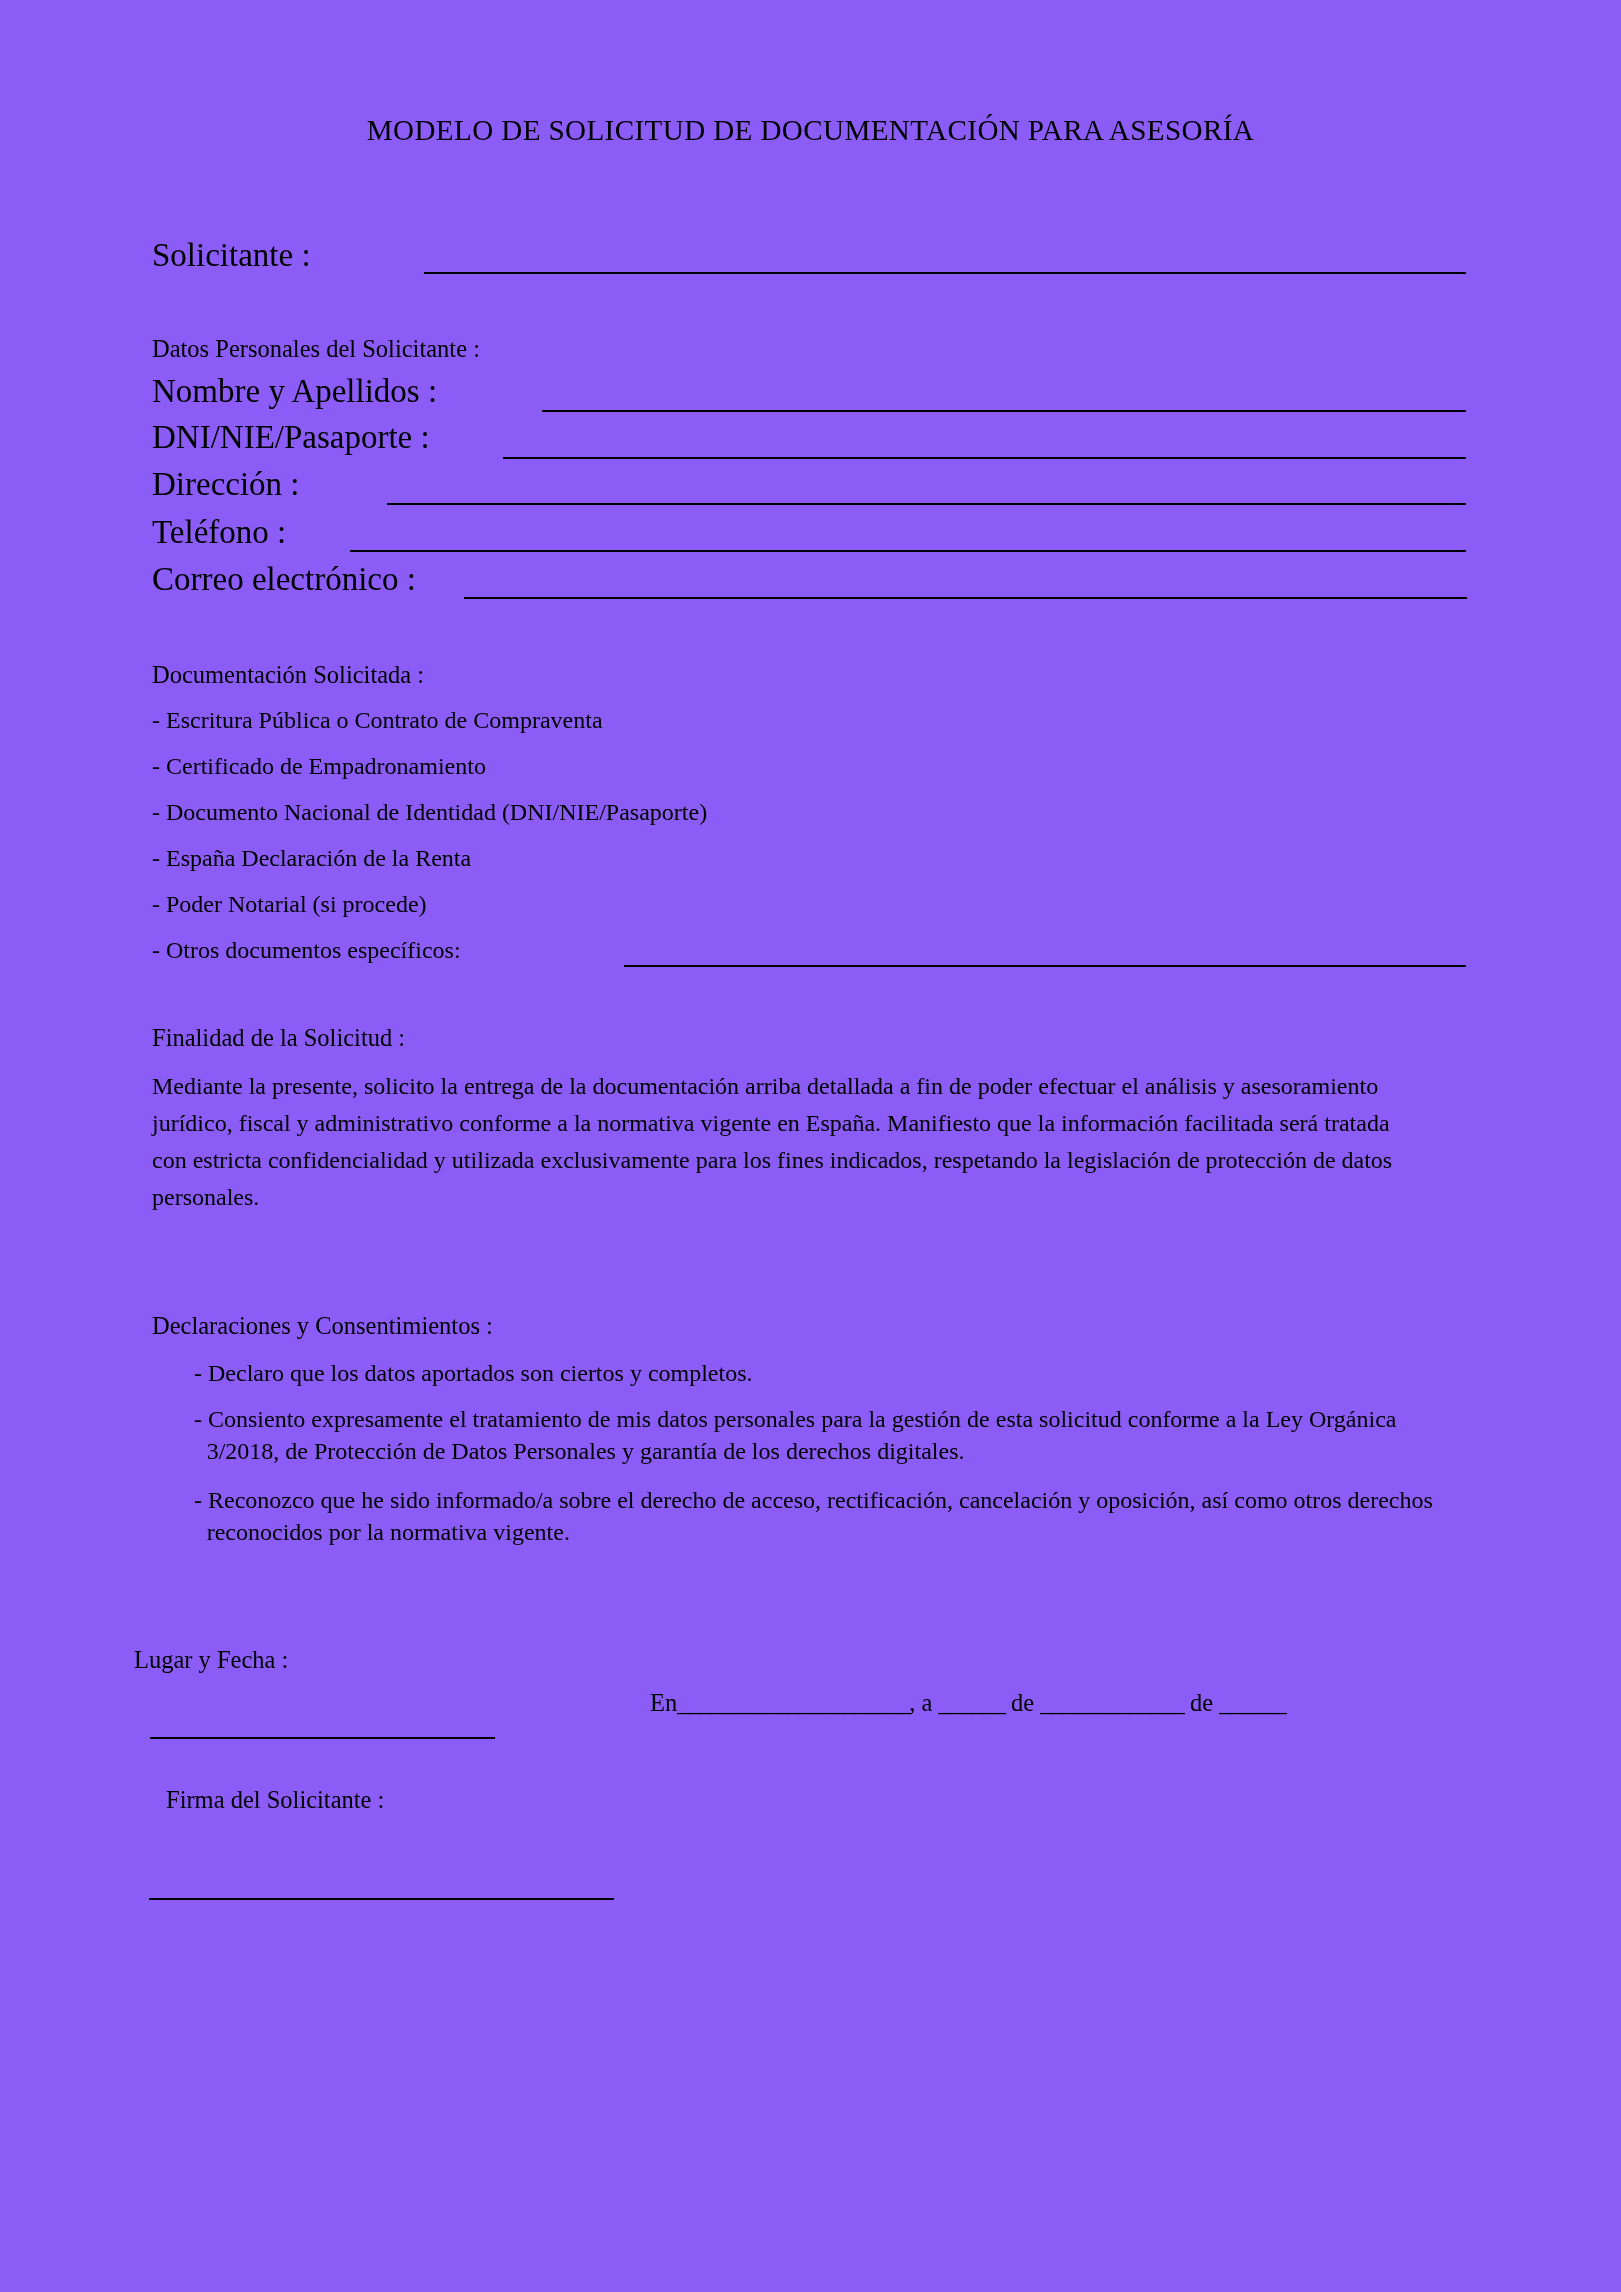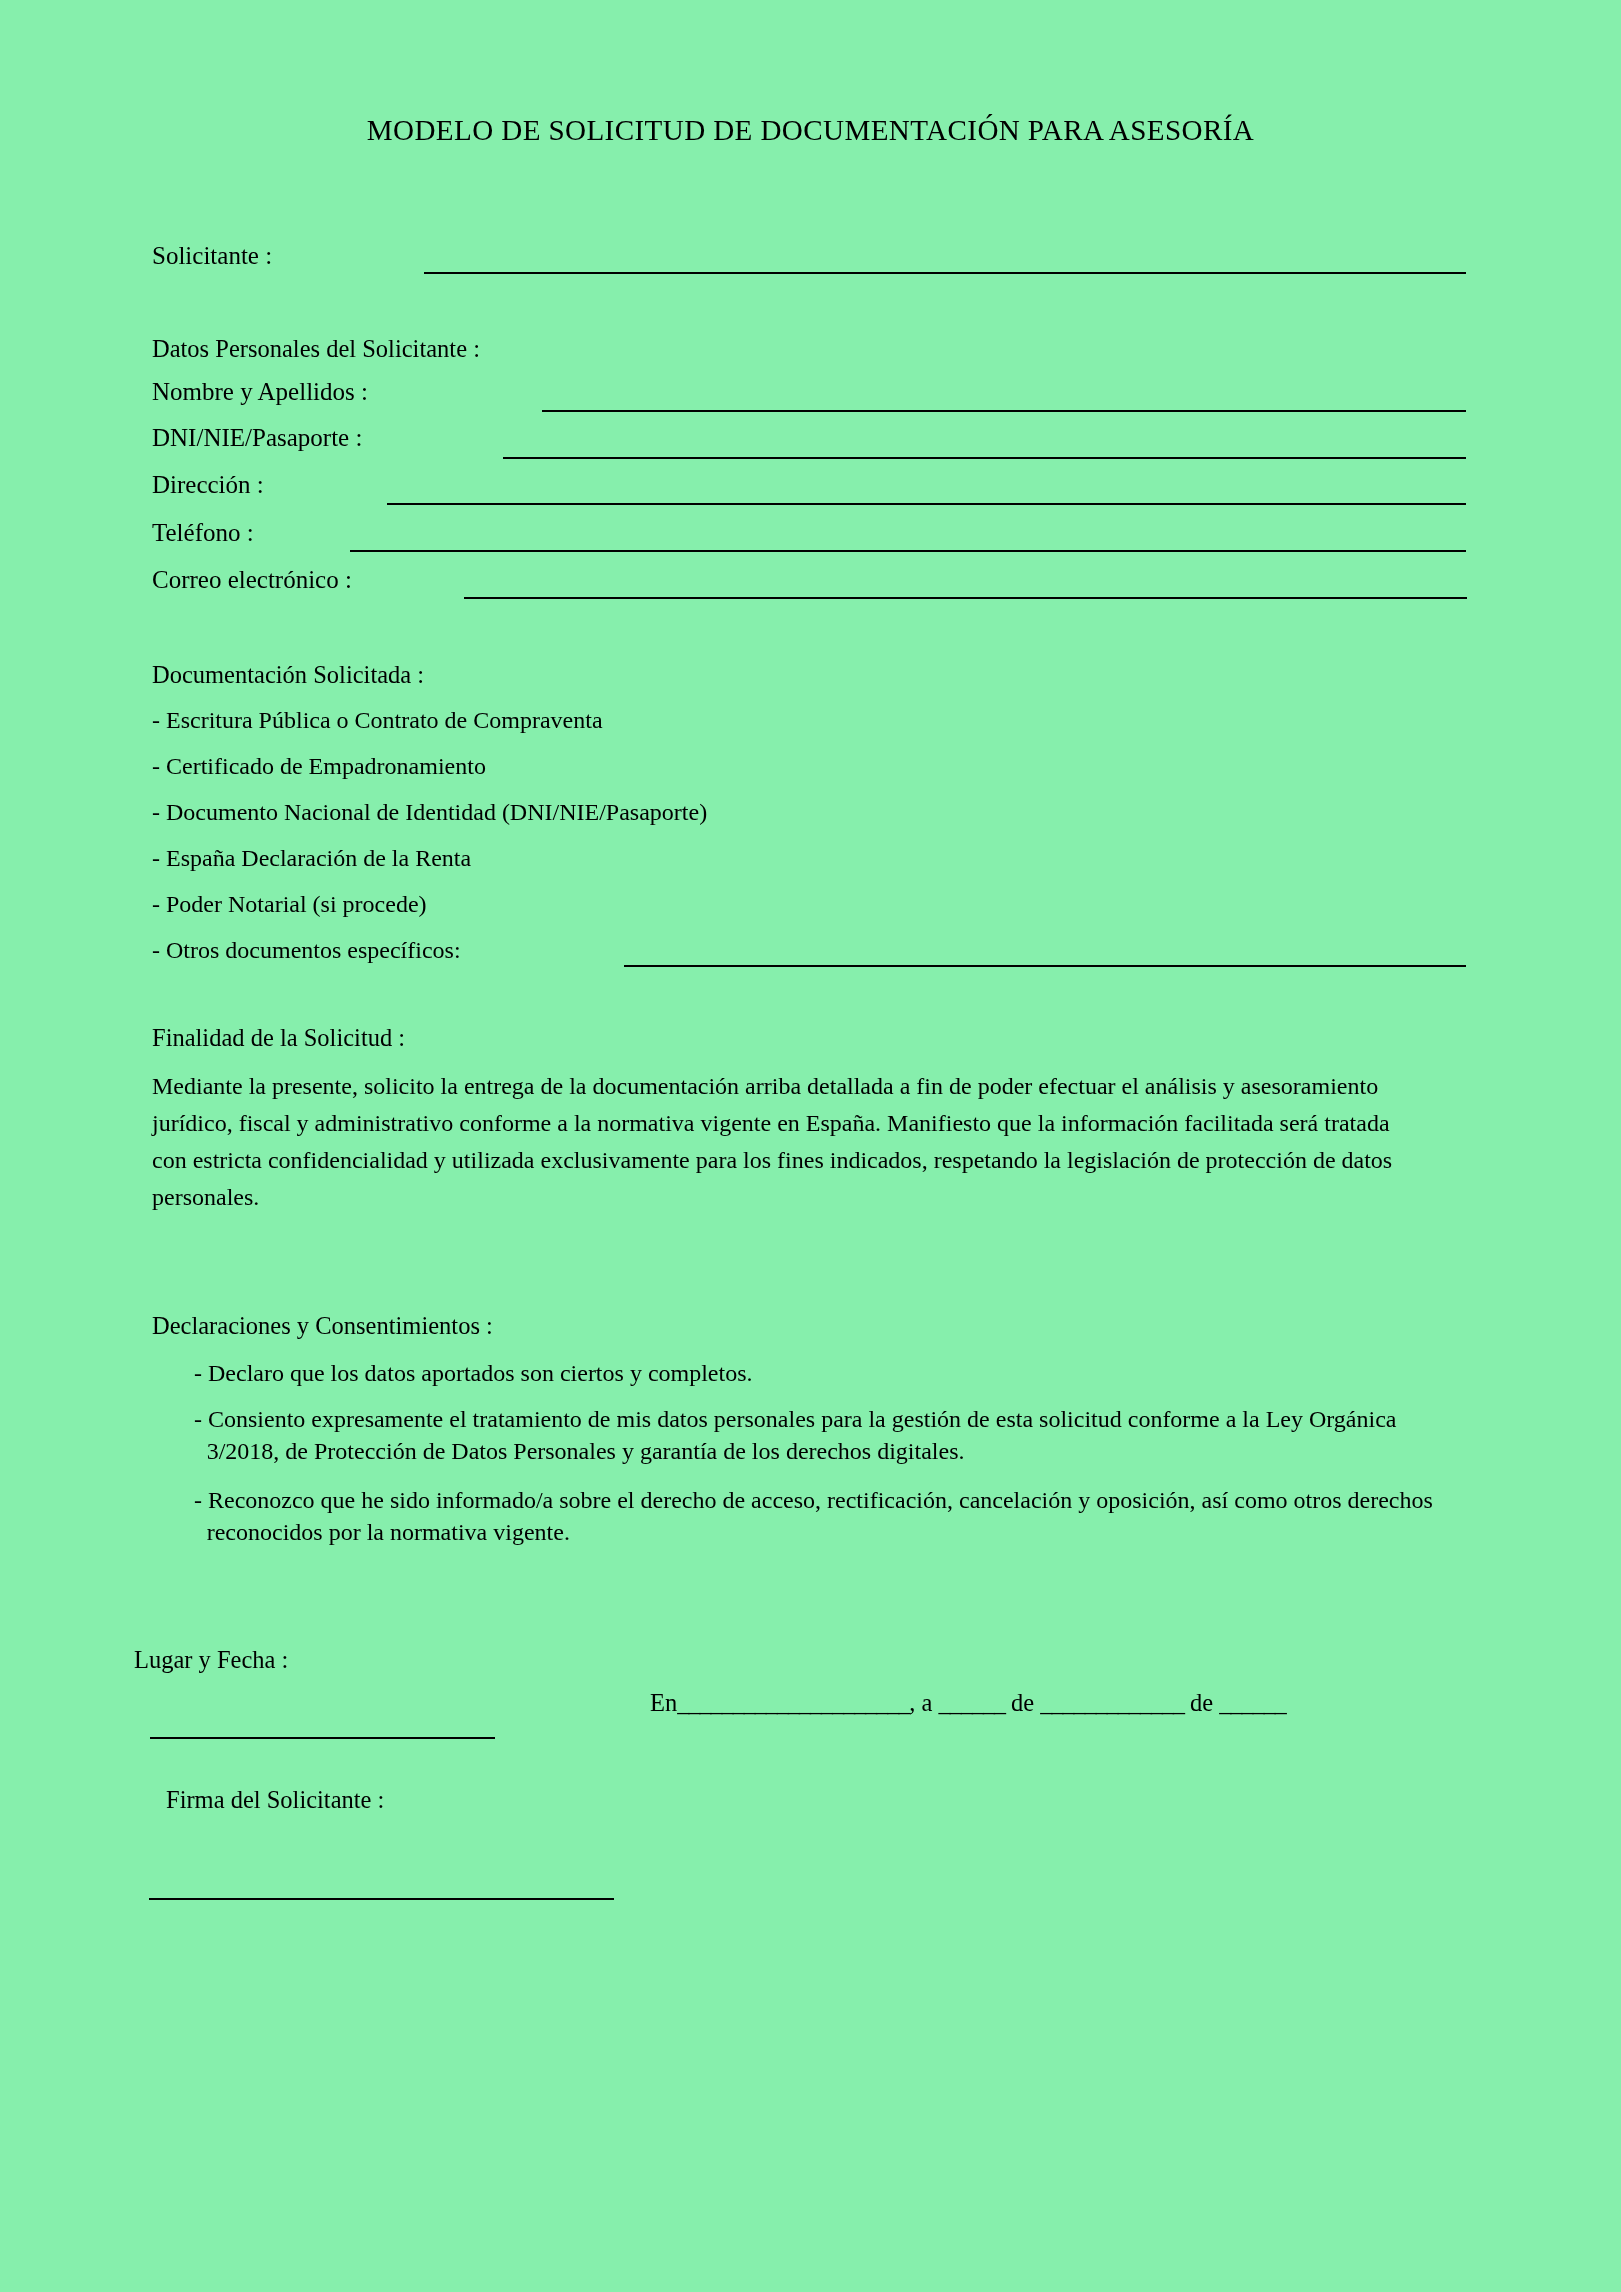--- a/index.html
+++ b/index.html
@@ -15,21 +15,21 @@
     font-family: "Liberation Serif", "DejaVu Serif", serif;
     color: #000000;
     overflow: hidden;
   }
 
   .page {
     position: absolute;
     left: 0; top: 0;
     width: 1621px;
     height: 2293px;
-    background: #86efac;
+    background: #8b5cf6;
   }
 
   
   .doc-title {
     position: absolute;
     left: 0;
     top: 110px;
     width: 1621px;
     text-align: center;
     font-size: 30px;
@@ -60,21 +60,21 @@
   
   .rule {
     position: absolute;
     height: 0;
     border-top: 2.9px solid #000000;
   }
 
   
   .field-label {
     position: absolute;
-    font-size: 25px;
+    font-size: 33px;
     line-height: 29px;
     white-space: nowrap;
   }
 
   
   .doc-item {
     position: absolute;
     font-size: 24px;
     line-height: 29px;
     white-space: nowrap;

